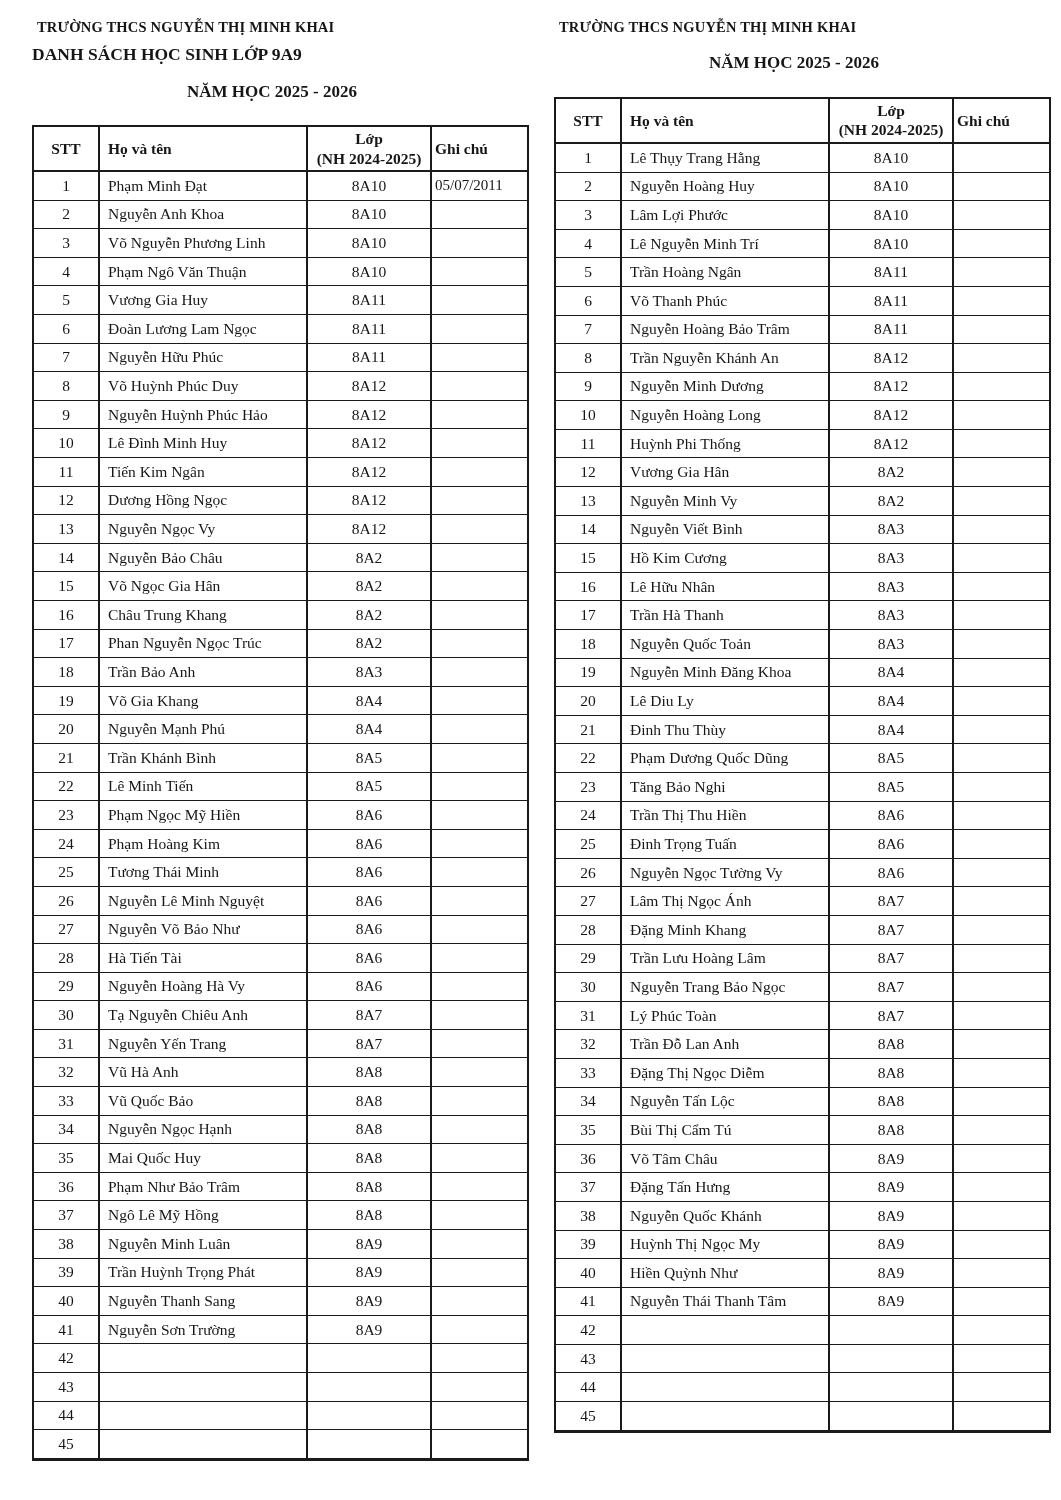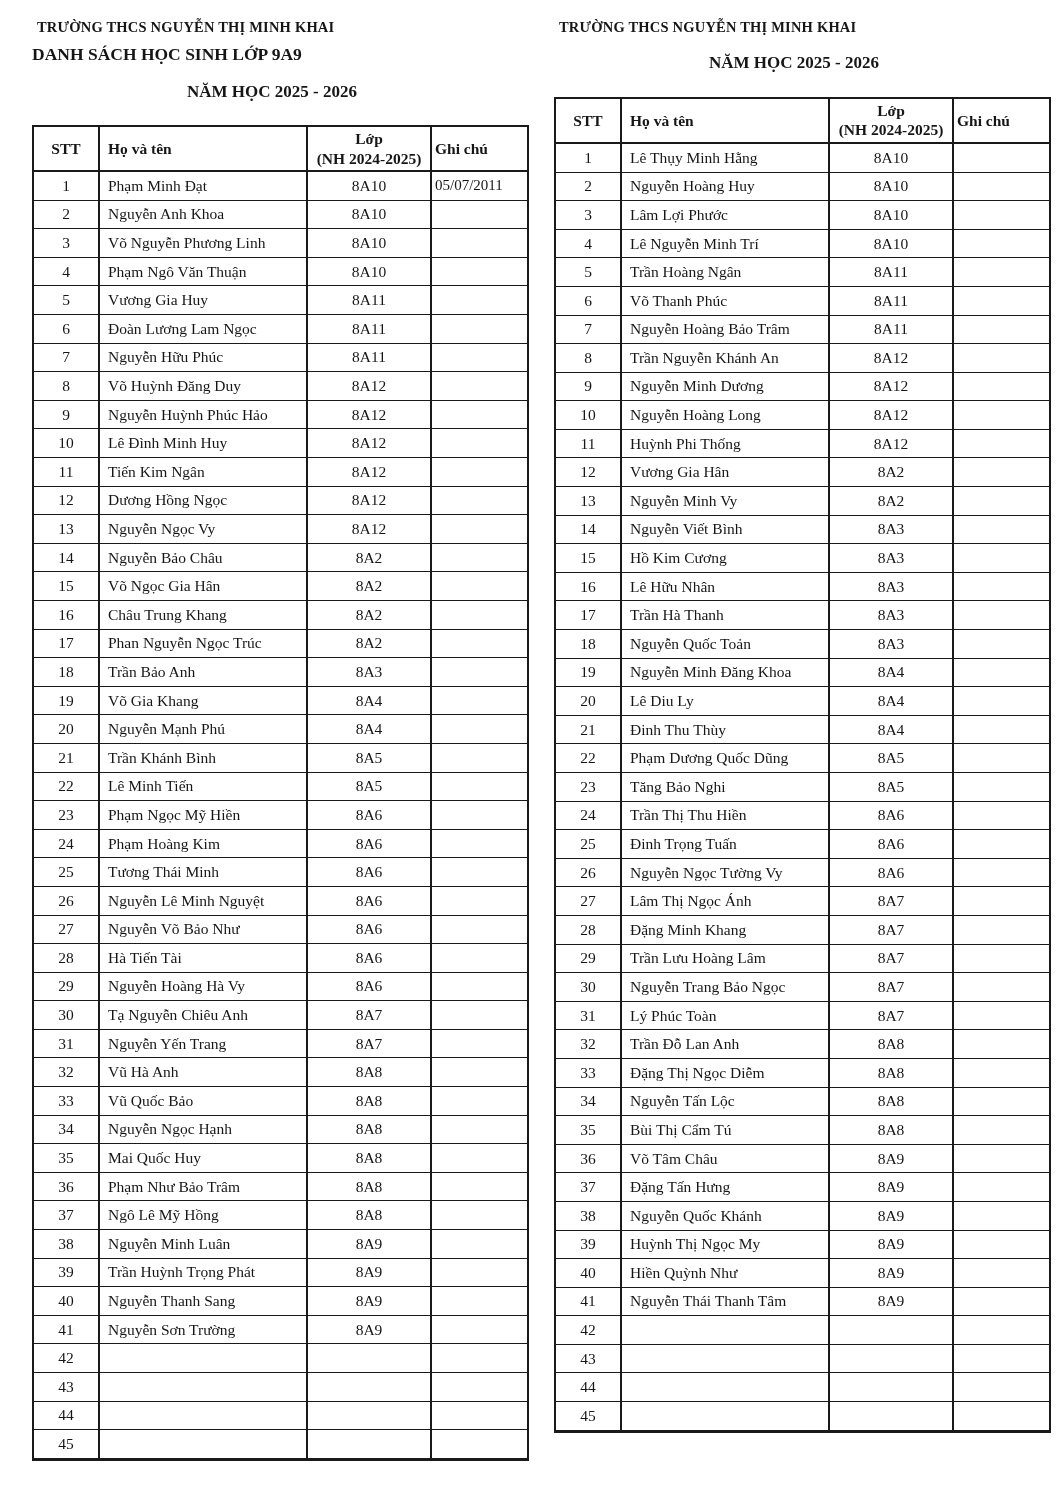--- a/index.html
+++ b/index.html
@@ -131,21 +131,21 @@
             <td class="col-note"></td>
           </tr>
           <tr>
             <td class="col-stt">7</td>
             <td class="col-name">Nguyễn Hữu Phúc</td>
             <td class="col-class">8A11</td>
             <td class="col-note"></td>
           </tr>
           <tr>
             <td class="col-stt">8</td>
-            <td class="col-name">Võ Huỳnh Đăng Duy</td>
+            <td class="col-name">Võ Huỳnh Phúc Duy</td>
             <td class="col-class">8A12</td>
             <td class="col-note"></td>
           </tr>
           <tr>
             <td class="col-stt">9</td>
             <td class="col-name">Nguyễn Huỳnh Phúc Hảo</td>
             <td class="col-class">8A12</td>
             <td class="col-note"></td>
           </tr>
           <tr>
@@ -377,21 +377,21 @@
           <th class="col-stt">STT</th>
           <th class="col-name">Họ và tên</th>
           <th class="col-class">Lớp
 (NH 2024-2025)</th>
           <th class="col-note">Ghi chú</th>
         </tr>
       </thead>
       <tbody>
           <tr>
             <td class="col-stt">1</td>
-            <td class="col-name">Lê Thụy Minh Hằng</td>
+            <td class="col-name">Lê Thụy Trang Hằng</td>
             <td class="col-class">8A10</td>
             <td class="col-note"></td>
           </tr>
           <tr>
             <td class="col-stt">2</td>
             <td class="col-name">Nguyễn Hoàng Huy</td>
             <td class="col-class">8A10</td>
             <td class="col-note"></td>
           </tr>
           <tr>

